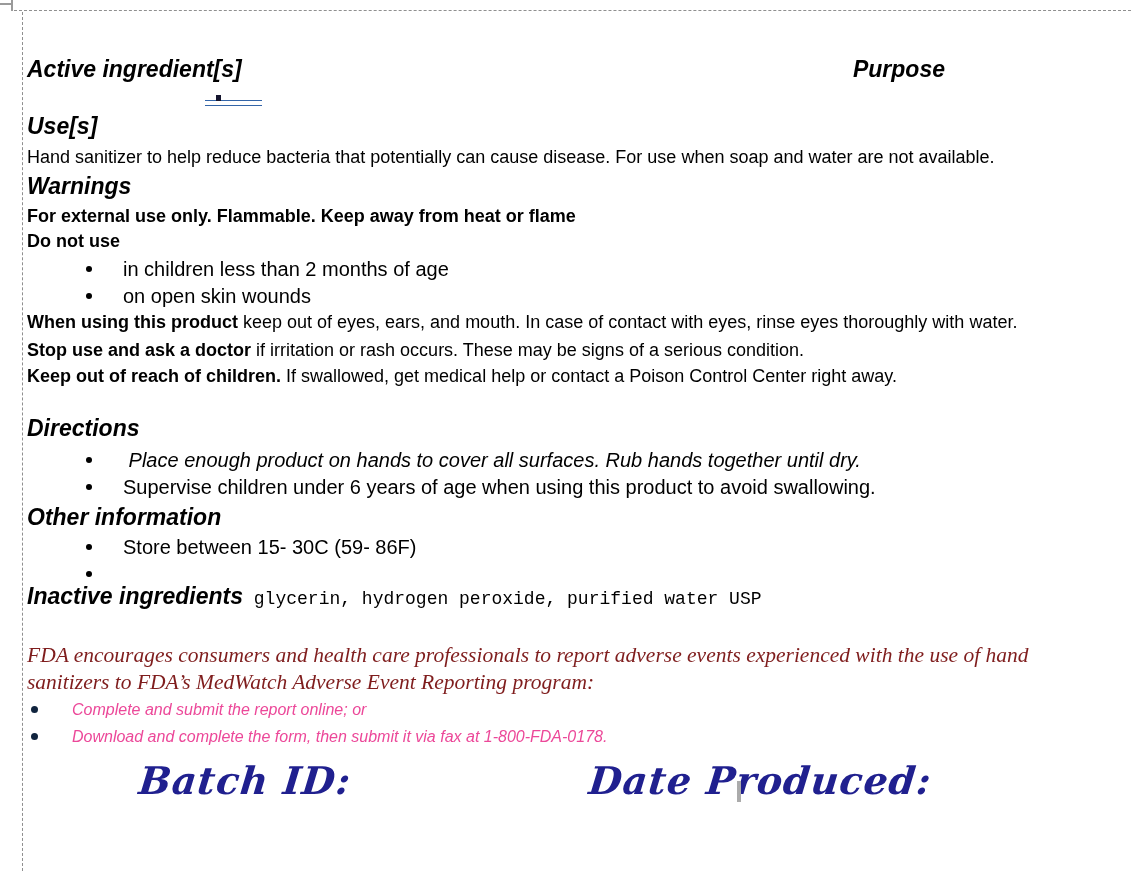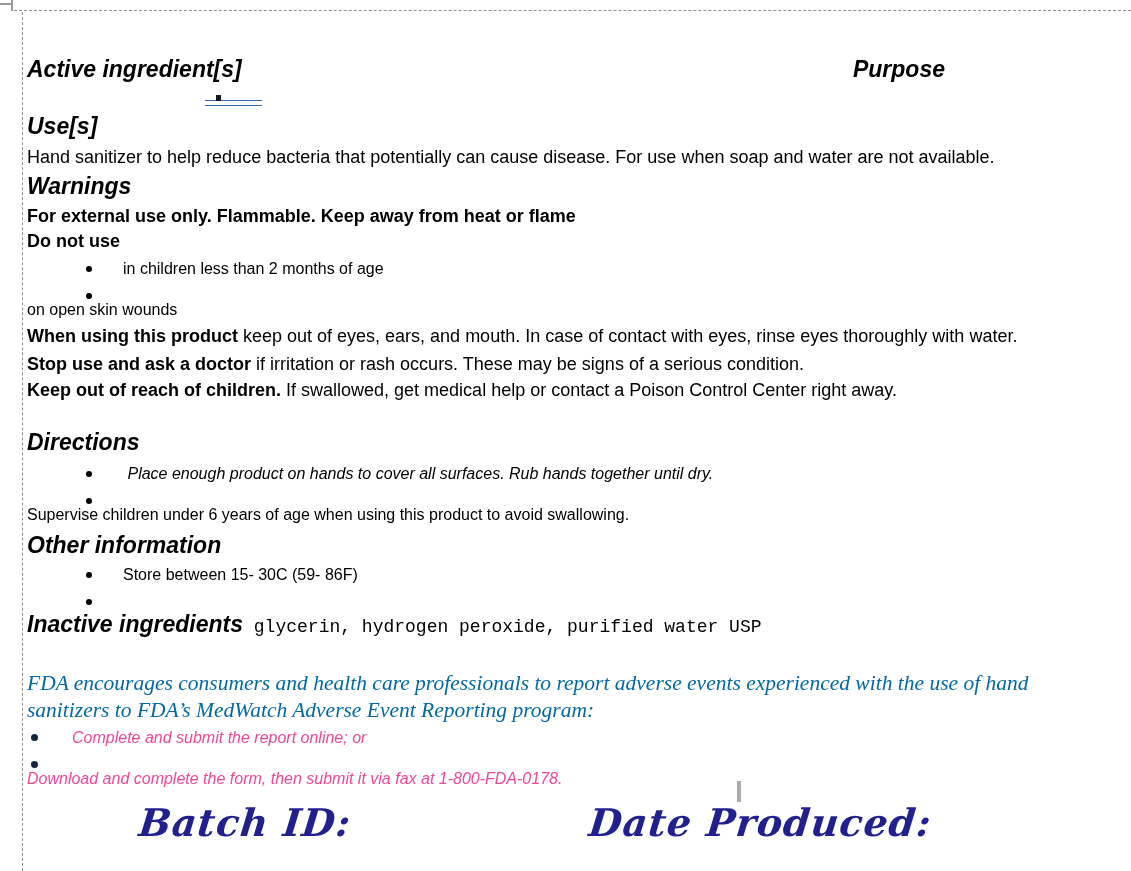--- a/index.html
+++ b/index.html
@@ -20,34 +20,34 @@
   .body-line{font-size:18px;line-height:22px;}
   b.lead{font-weight:bold;}
 
   .ai-row{display:flex;justify-content:space-between;align-items:baseline;width:918px;margin-top:12px;}
   .alcohol-row{display:flex;align-items:flex-end;width:918px;margin-top:7px;font-size:18px;line-height:20px;}
   .leader{flex:1;border-bottom:3px dotted #000;margin:0 1px 4px 2px;}
 
   .h-uses{margin-top:31px;}
   .uses-text{margin-top:7px;}
   .h-warnings{margin-top:5px;}
-  .mt6{margin-top:6px;} .mt5{margin-top:5px;flex-direction:column;} .mt4{margin-top:4px;} .mt3{margin-top:3px;} .mt8{margin-top:8px;font-style:italic;}
+  .mt6{margin-top:6px;} .mt5{margin-top:5px;} .mt4{margin-top:4px;} .mt3{margin-top:3px;} .mt8{margin-top:8px;font-style:italic;}
   .h-directions{margin-top:28px;}
   .h-other{margin-top:6px;}
   .inactive-line{margin-top:6px;font-size:18px;line-height:26px;}
   .inactive-line .h-inline{font-style:italic;font-weight:bold;font-size:23px;}
 
-  .bullet{display:flex;font-size:16px;line-height:22px;}
+  .bullet{display:flex;font-size:20px;line-height:22px;}
   .bullet .dot{flex:0 0 auto;width:6px;height:6px;border-radius:50%;background:#000;margin:8px 31px 0 59px;}
   .bullet .btext{white-space:pre-wrap;}
 
   .fda-para{
     margin-top:30px;width:1085px;
     font-family:"Liberation Serif",serif;font-style:italic;
-    font-size:21.5px;line-height:27px;color:#0369a1;
+    font-size:21.5px;line-height:27px;color:#7f1d1d;
   }
   .fbullet{display:flex;font-size:16px;line-height:22px;color:#ec4899;font-style:italic;font-weight:500;}
   .fbullet .dot{flex:0 0 auto;width:7px;height:7px;border-radius:50%;background:#10243e;margin:7px 34px 0 4px;}
 
   .footer-row{display:flex;margin-top:10px;color:#20208F;
     font-family:"DejaVu Serif",serif;font-style:italic;font-weight:bold;
     font-size:38px;line-height:46px;letter-spacing:1px;}
   .batch{margin-left:112px;transform:skewX(-6deg);}
   .date{margin-left:238px;transform:skewX(-6deg);}
 

